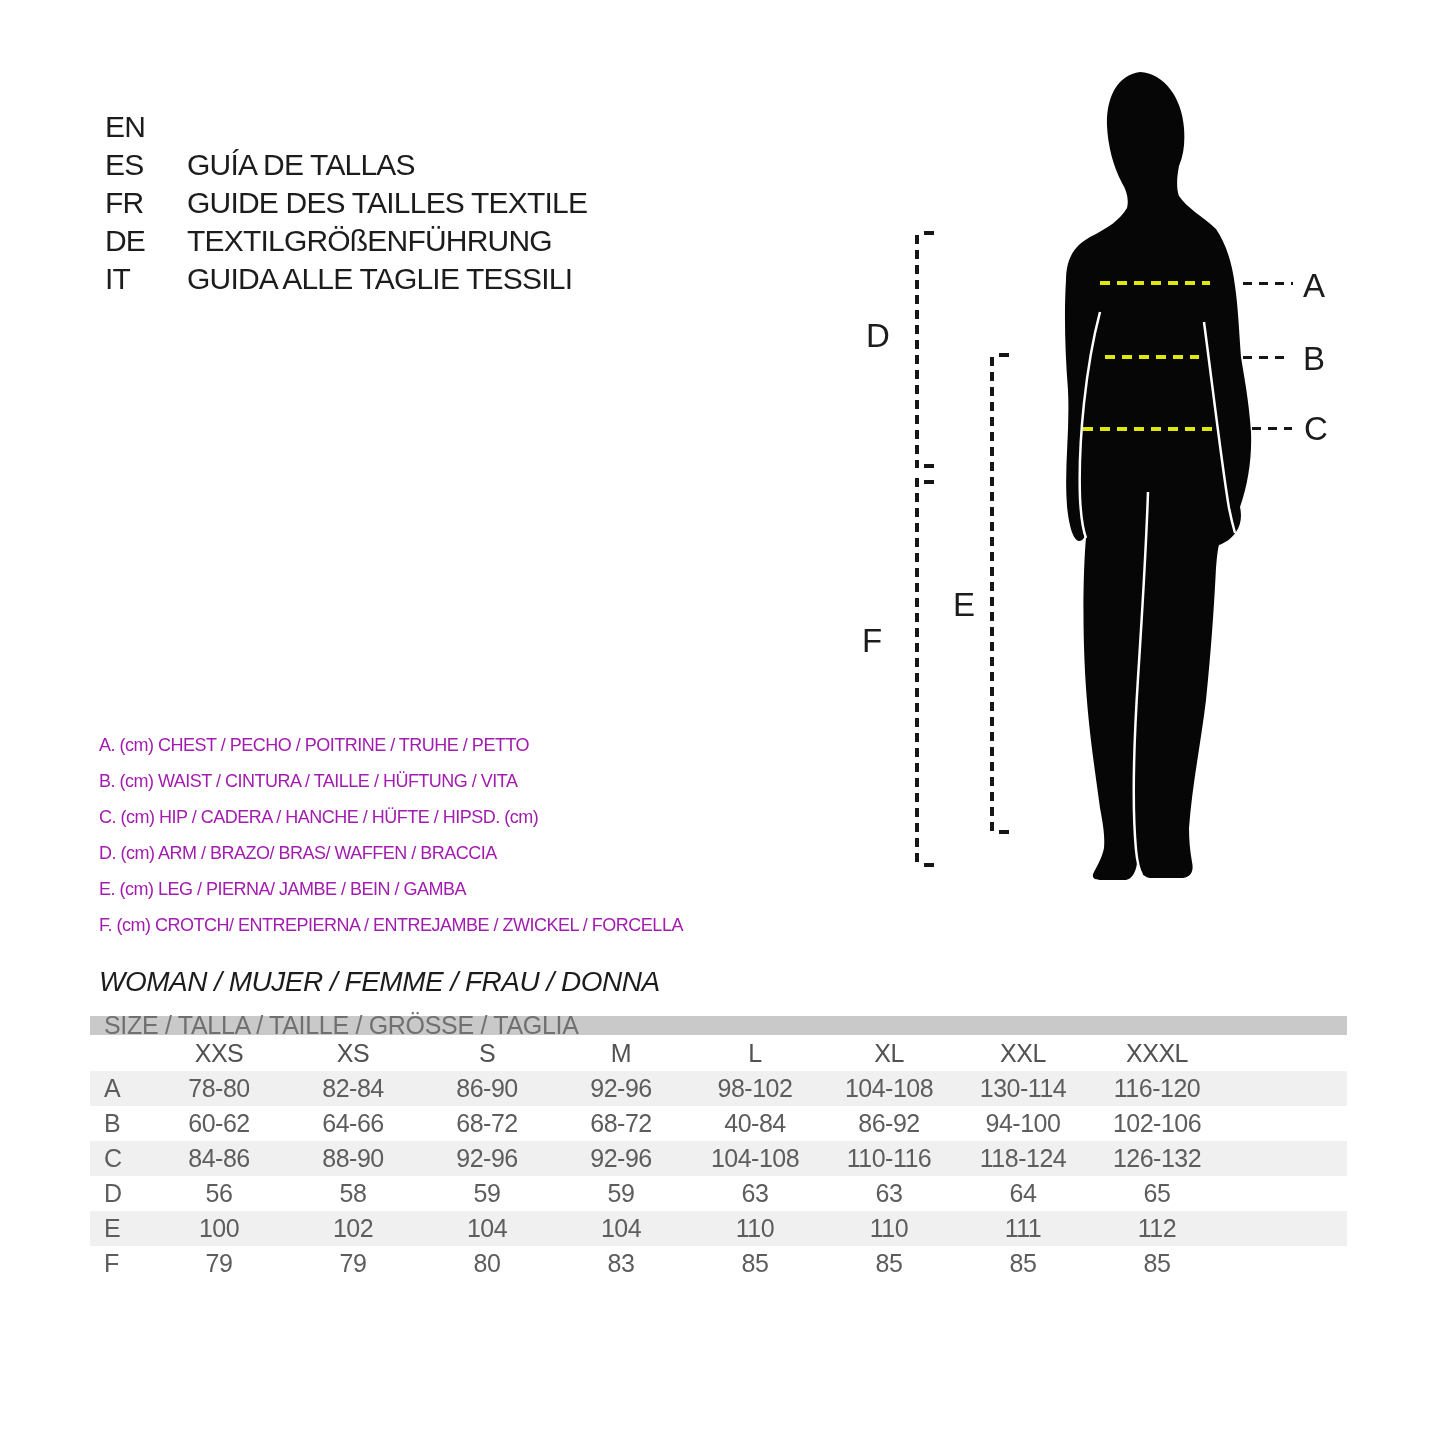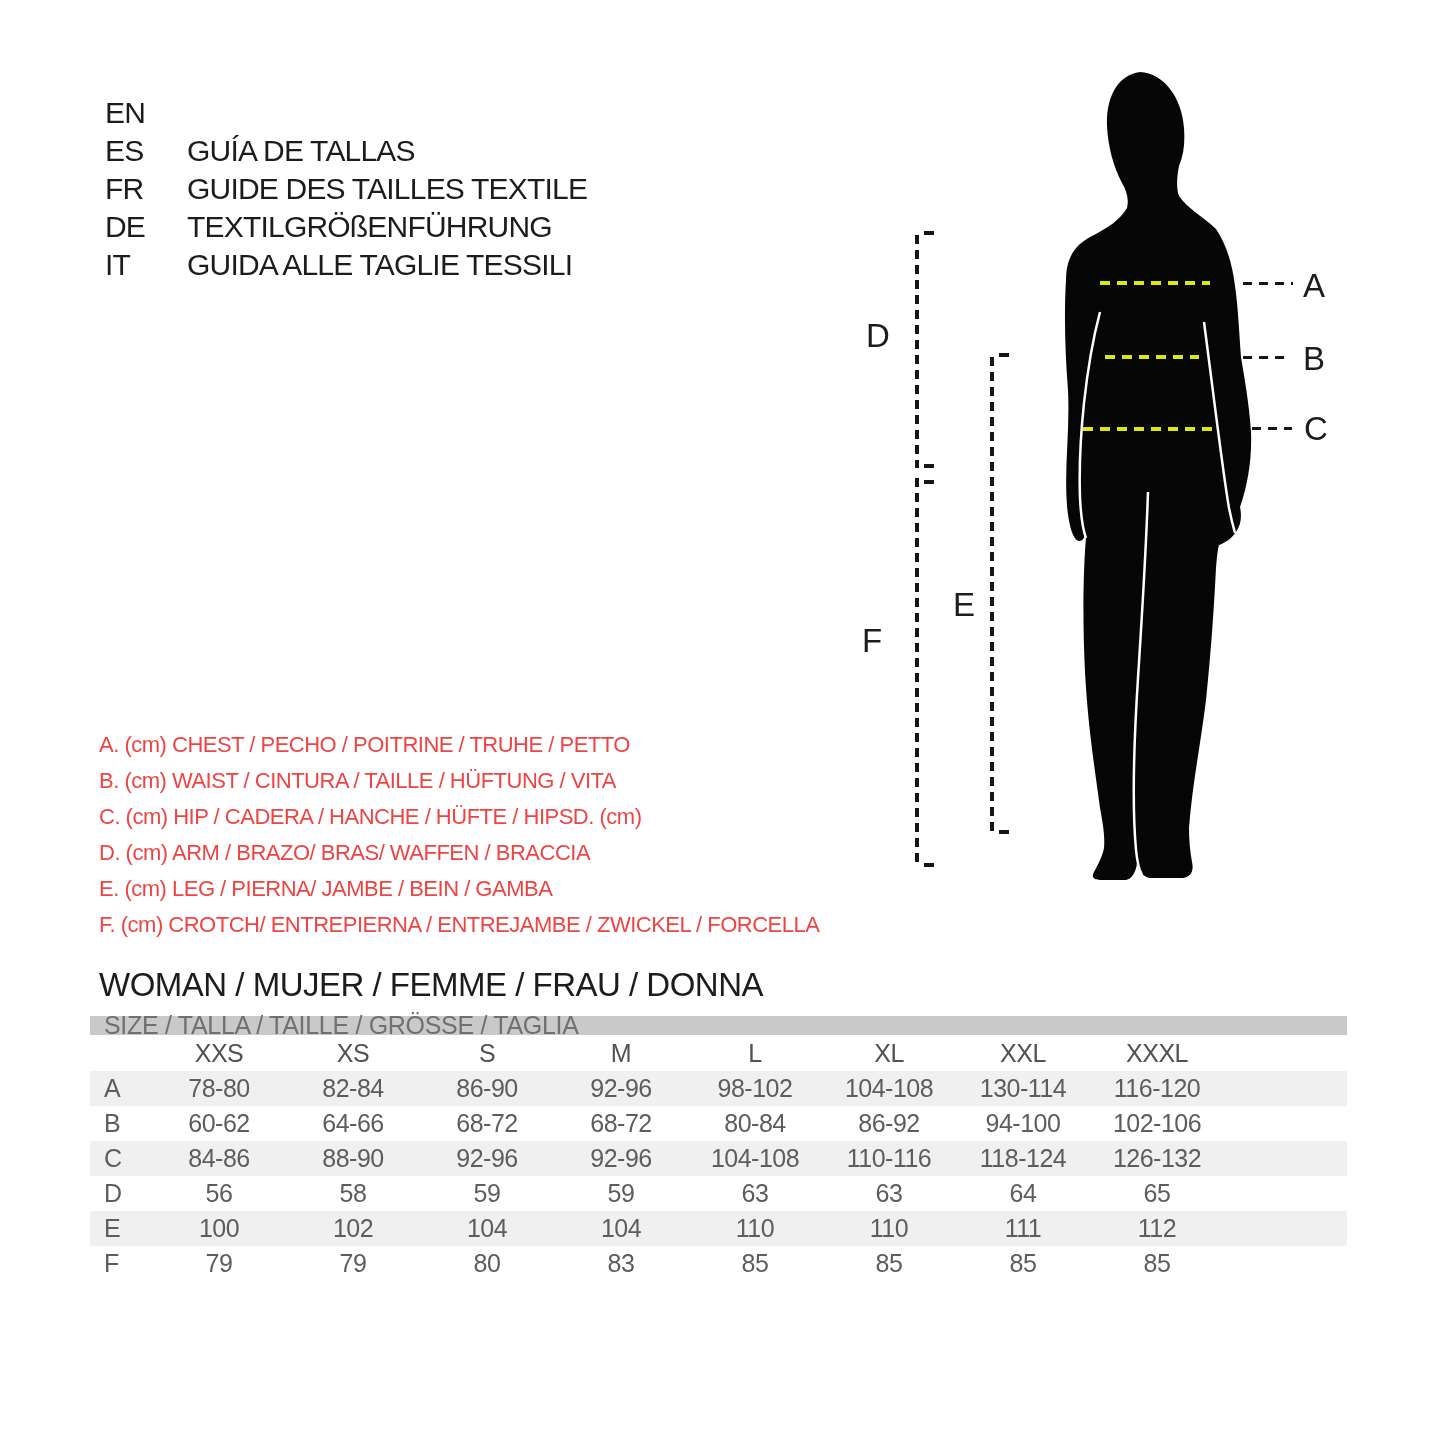--- a/index.html
+++ b/index.html
@@ -1,29 +1,29 @@
 <!DOCTYPE html>
 <html style="--yellow: #dde70c;"><head>
 <meta charset="utf-8">
 <style>
   html,body{margin:0;padding:0;background:#ffffff;}
   .page{
     position:relative;width:1445px;height:1444px;background:#ffffff;overflow:hidden;
     font-family:"Liberation Sans","DejaVu Sans",sans-serif;color:#1c1c1c;
   }
   
-  .titles{position:absolute;left:105px;top:94px;}
+  .titles{position:absolute;left:105px;top:108px;}
   .trow{display:flex;height:38px;align-items:center;}
   .tcode{width:82px;font-size:30px;letter-spacing:-0.8px;color:#1c1c1c;}
   .ttext{font-size:30px;letter-spacing:-0.8px;color:#1c1c1c;white-space:nowrap;}
   
   .specs{position:absolute;left:99px;top:727px;}
-  .mline{height:36px;display:flex;align-items:center;font-size:22px;letter-spacing:-0.5px;color:#ef4444;white-space:nowrap;}
-  
-  .gender{position:absolute;left:99px;top:966px;font-size:33px;letter-spacing:-0.5px;color:#1c1c1c;white-space:nowrap;}
+  .mline{height:36px;display:flex;align-items:center;font-size:18px;letter-spacing:-0.5px;color:#a21caf;white-space:nowrap;}
+  
+  .gender{position:absolute;left:99px;top:966px;font-size:28px;letter-spacing:-0.5px;color:#1c1c1c;white-space:nowrap;font-style:italic;}
   
   .table{position:absolute;left:90px;top:1016px;width:1257px;}
   .thead{height:19px;background:#c9c9c9;color:#707070;font-size:25px;letter-spacing:-0.3px;
          display:flex;align-items:center;padding-left:14px;box-sizing:border-box;}
   .grid{display:grid;grid-template-columns:62px repeat(8,134px) 1fr;}
   .cell{height:35px;display:flex;align-items:center;justify-content:center;
         font-size:25px;letter-spacing:-0.5px;color:#5d5d5d;}
   .cell.size-row{height:36px;color:#525252;text-align:right;}
   .cell.label-col{justify-content:flex-start;padding-left:14px;box-sizing:border-box;}
   .cell.stripe{background:#f0f0f0;}
@@ -93,21 +93,21 @@
         <div class="cell stripe">98-102</div>
         <div class="cell stripe">104-108</div>
         <div class="cell stripe">130-114</div>
         <div class="cell stripe">116-120</div>
         <div class="cell stripe"></div>
         <div class="cell label-col">B</div>
         <div class="cell">60-62</div>
         <div class="cell">64-66</div>
         <div class="cell">68-72</div>
         <div class="cell">68-72</div>
-        <div class="cell">80-84</div>
+        <div class="cell">40-84</div>
         <div class="cell">86-92</div>
         <div class="cell">94-100</div>
         <div class="cell">102-106</div>
         <div class="cell"></div>
         <div class="cell label-col stripe">C</div>
         <div class="cell stripe">84-86</div>
         <div class="cell stripe">88-90</div>
         <div class="cell stripe">92-96</div>
         <div class="cell stripe">92-96</div>
         <div class="cell stripe">104-108</div>

